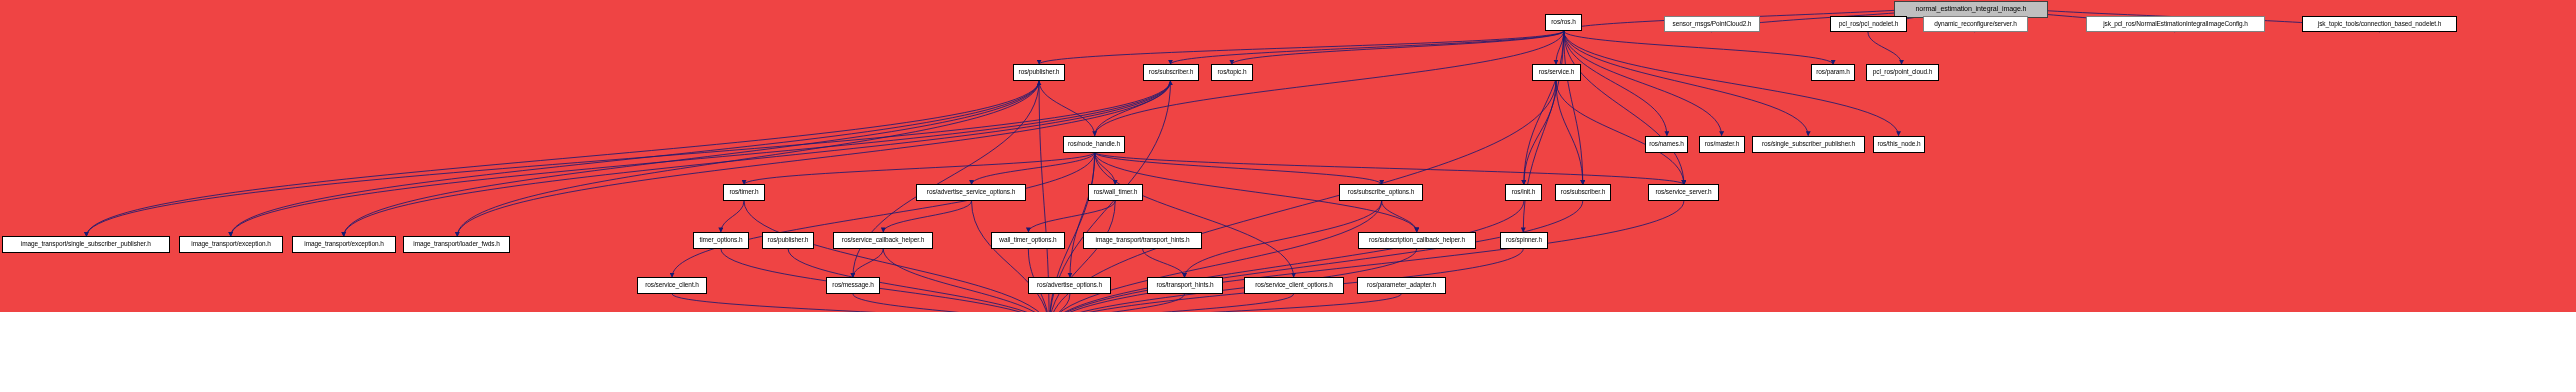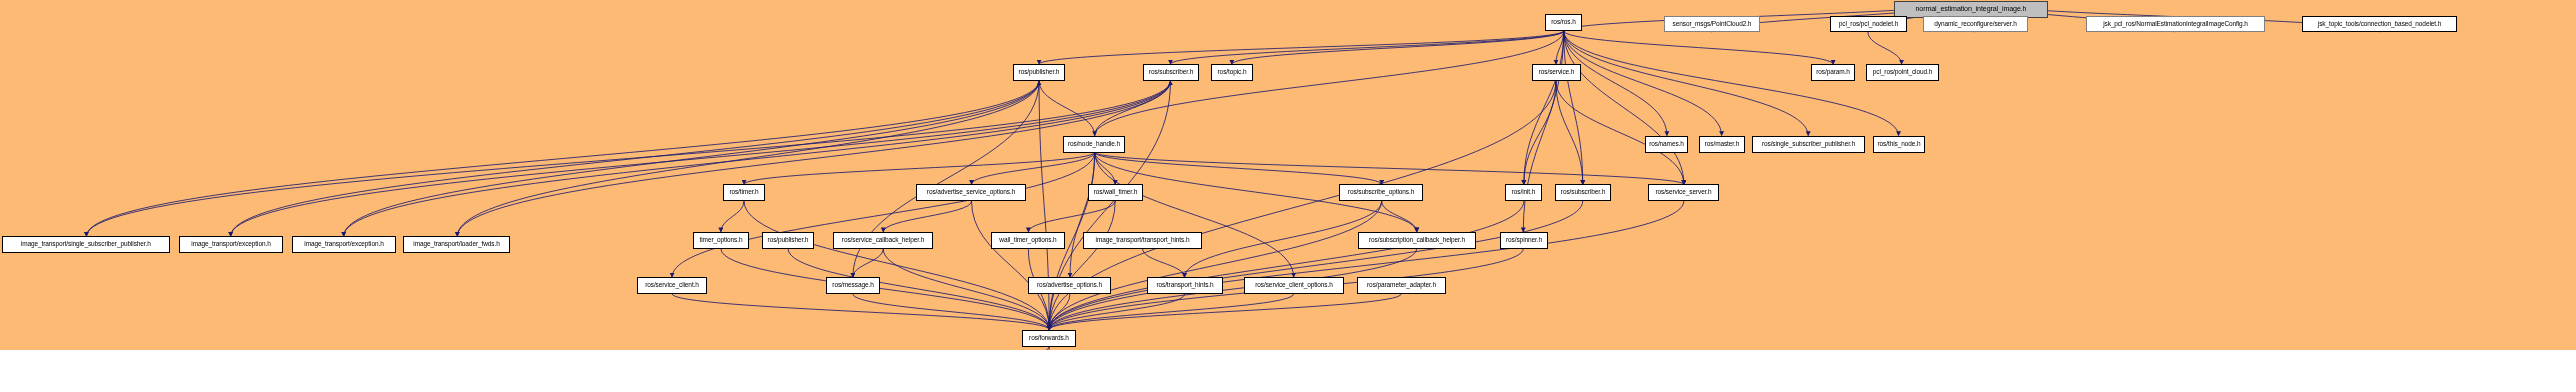--- a/index.html
+++ b/index.html
@@ -4,22 +4,22 @@
 <title>Include dependency graph</title>
 <style>
   html, body {
     margin: 0;
     padding: 0;
     background: #ffffff;
   }
   #graph-root {
     position: relative;
     width: 2576px;
-    height: 350px;
-    background: #fdba74;
+    height: 312px;
+    background: #ef4444;
     font-family: "Liberation Sans", sans-serif;
     overflow: hidden;
   }
   #edge-layer {
     position: absolute;
     left: 0;
     top: 0;
     width: 2576px;
     height: 392px;
     pointer-events: none;

